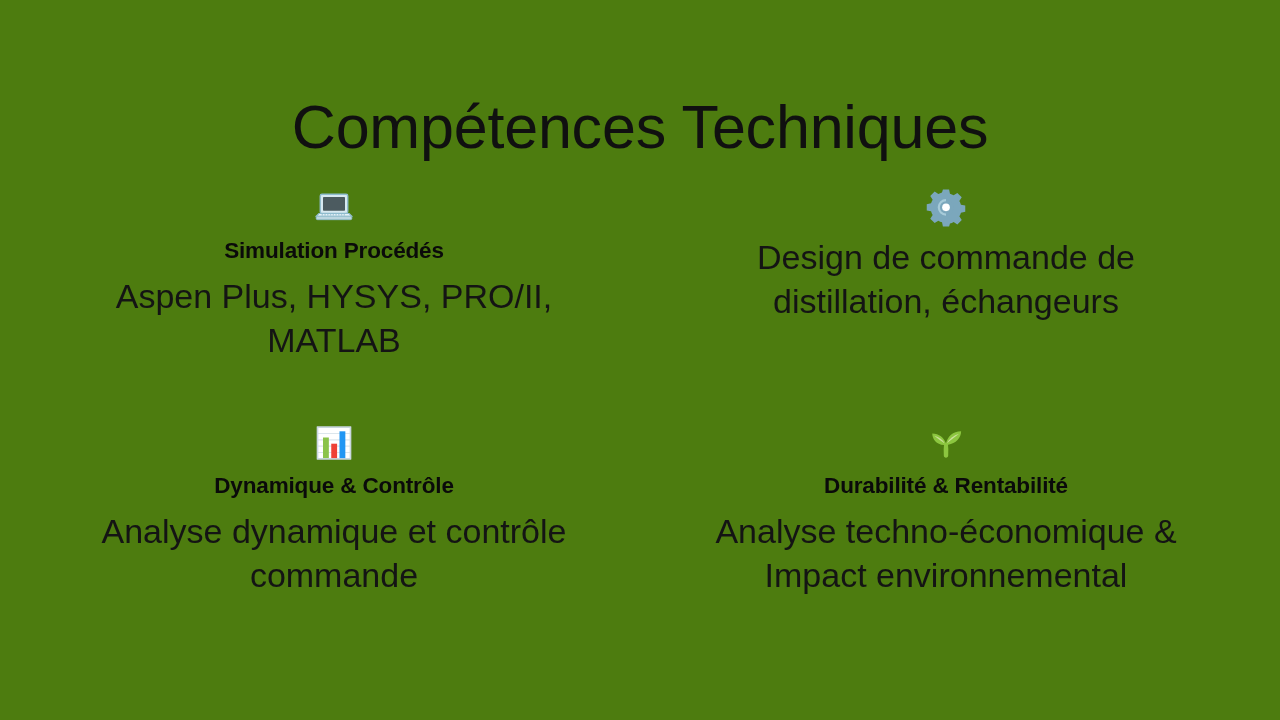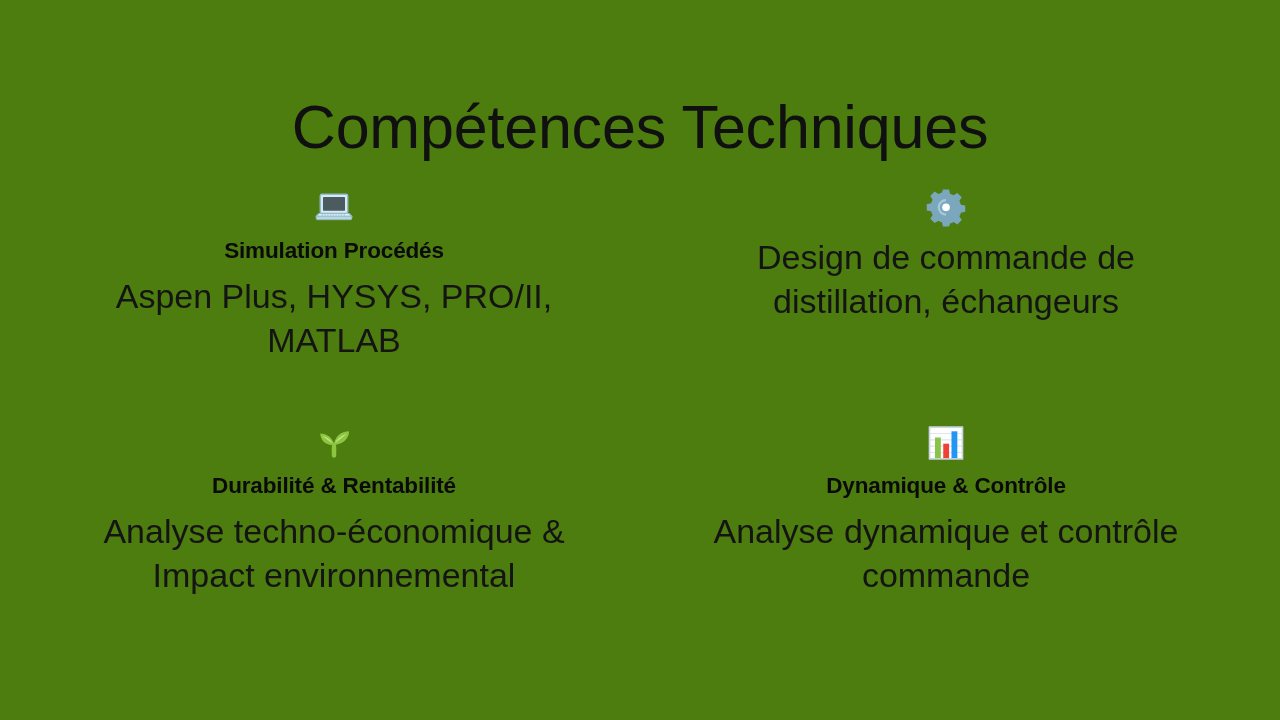--- a/index.html
+++ b/index.html
@@ -124,45 +124,45 @@
           <path d="M32 20.5a10.5 10.5 0 0 0 0 21" fill="none" stroke="#A7CBD9" stroke-width="3.2"></path>
           <circle cx="32" cy="31" r="5.6" fill="#FFFFFF"></circle>
         </svg>
       </span>
       <div class="card-body">Design de commande de distillation, échangeurs</div>
     </div>
 
     <div class="card">
       <span class="card-icon">
         <svg viewBox="0 0 64 64" xmlns="http://www.w3.org/2000/svg">
-          <path fill="#8CC63F" d="M32 33c-3-9-10-15-20-15 0 8 6 16 17 17 1 .3 2 .2 3-2z"></path>
-          <path fill="#CBDF9B" d="M15 21.5c7 1.5 12.5 6 15.5 11.5-5-3.5-10-6.8-15.5-11.5z"></path>
-          <path fill="#8CC63F" d="M32 33c2.2-10.5 10-18 22-18 0 9.5-7.5 18-19 19.5-1.3.2-2.4 0-3-1.5z"></path>
-          <path fill="#CBDF9B" d="M51 18.6c-8 2.4-14.5 7.6-18 14.4 4.8-4.4 10.8-9.2 18-14.4z"></path>
-          <path fill="#8CC63F" d="M29.3 31.5h5.4c.7 6.2.9 12.5.5 18.8-.1 2-1.2 3.2-3.2 3.2s-3.1-1.2-3.2-3.2c-.4-6.3-.2-12.6.5-18.8z"></path>
-        </svg>
-      </span>
-      <div class="card-heading">Durabilité &amp; Rentabilité</div>
-      <div class="card-body">Analyse techno-économique &amp; Impact environnemental</div>
-    </div>
-
-    <div class="card">
-      <span class="card-icon">
-        <svg viewBox="0 0 64 64" xmlns="http://www.w3.org/2000/svg">
           <rect x="8" y="9" width="48" height="46" fill="#FFFFFF" stroke="#C9D6DF" stroke-width="2"></rect>
           <g stroke="#DCE6EC" stroke-width="1.6">
             <line x1="8" y1="18.2" x2="56" y2="18.2"></line>
             <line x1="8" y1="27.4" x2="56" y2="27.4"></line>
             <line x1="8" y1="36.6" x2="56" y2="36.6"></line>
             <line x1="8" y1="45.8" x2="56" y2="45.8"></line>
           </g>
           <rect x="16" y="24" width="8.5" height="31" fill="#8BC34A"></rect>
           <rect x="28" y="33" width="8.5" height="22" fill="#EF4136"></rect>
           <rect x="40" y="15" width="8.5" height="40" fill="#2196F3"></rect>
           <rect x="8" y="9" width="48" height="46" fill="none" stroke="#C9D6DF" stroke-width="2"></rect>
         </svg>
       </span>
       <div class="card-heading">Dynamique &amp; Contrôle</div>
       <div class="card-body">Analyse dynamique et contrôle commande</div>
     </div>
 
+    <div class="card">
+      <span class="card-icon">
+        <svg viewBox="0 0 64 64" xmlns="http://www.w3.org/2000/svg">
+          <path fill="#8CC63F" d="M32 33c-3-9-10-15-20-15 0 8 6 16 17 17 1 .3 2 .2 3-2z"></path>
+          <path fill="#CBDF9B" d="M15 21.5c7 1.5 12.5 6 15.5 11.5-5-3.5-10-6.8-15.5-11.5z"></path>
+          <path fill="#8CC63F" d="M32 33c2.2-10.5 10-18 22-18 0 9.5-7.5 18-19 19.5-1.3.2-2.4 0-3-1.5z"></path>
+          <path fill="#CBDF9B" d="M51 18.6c-8 2.4-14.5 7.6-18 14.4 4.8-4.4 10.8-9.2 18-14.4z"></path>
+          <path fill="#8CC63F" d="M29.3 31.5h5.4c.7 6.2.9 12.5.5 18.8-.1 2-1.2 3.2-3.2 3.2s-3.1-1.2-3.2-3.2c-.4-6.3-.2-12.6.5-18.8z"></path>
+        </svg>
+      </span>
+      <div class="card-heading">Durabilité &amp; Rentabilité</div>
+      <div class="card-body">Analyse techno-économique &amp; Impact environnemental</div>
+    </div>
+
   </div>
 </div>
 
 </body></html>

